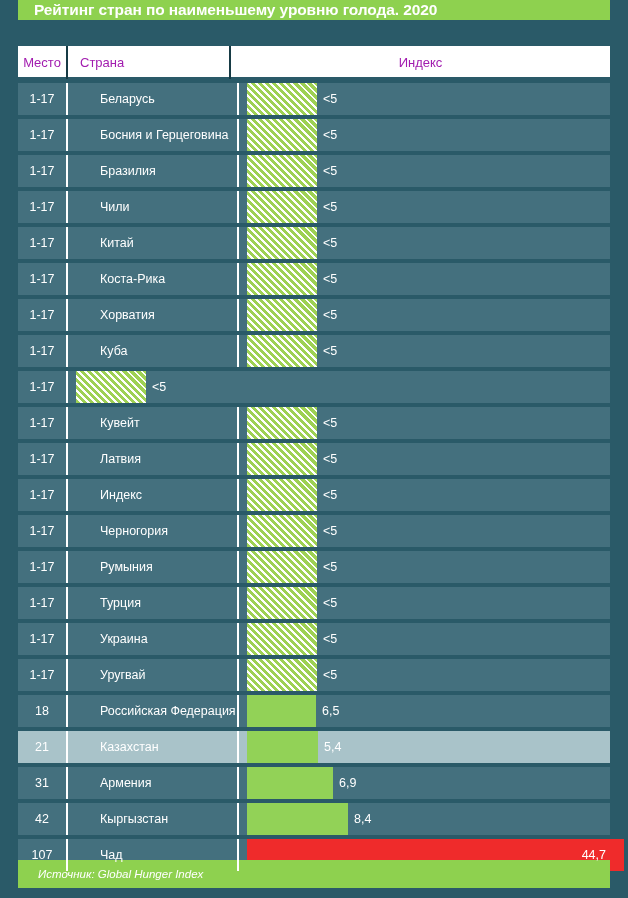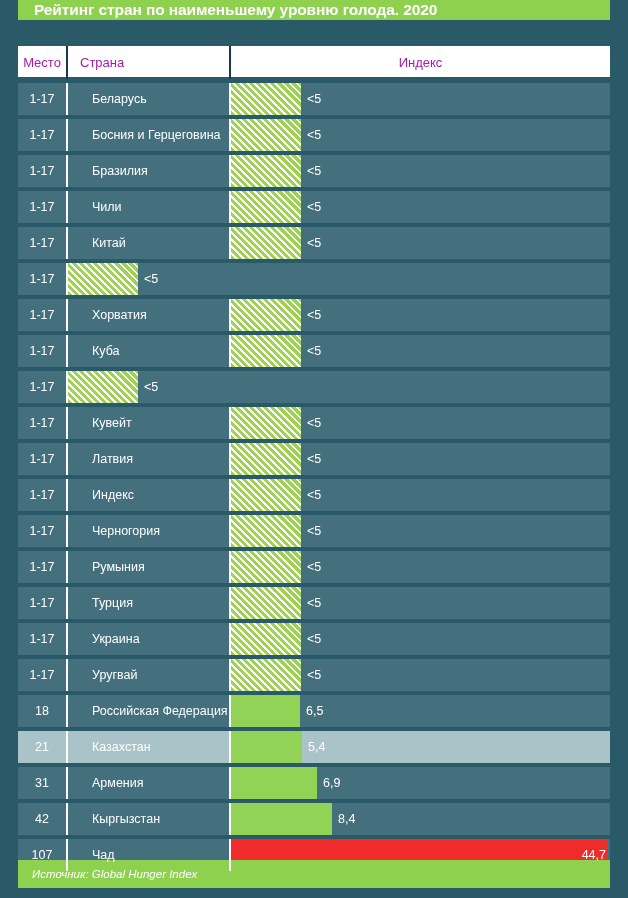--- a/index.html
+++ b/index.html
@@ -85,20 +85,21 @@
     position: relative;
   }
 
   .row {
     position: relative;
     display: flex;
     height: 32px;
     margin-top: 4px;
     background: #44707e;
     box-sizing: border-box;
+    gap: 8px;
   }
   .row.highlight {
     background: #a9c3c9;
   }
 
   .cell-place {
     width: 50px;
     display: flex;
     align-items: center;
     justify-content: center;
@@ -176,21 +177,21 @@
   
   .footer-bar {
     position: absolute;
     left: 18px;
     bottom: 10px;
     width: 592px;
     height: 28px;
     background: #8ed14f;
     display: flex;
     align-items: center;
-    padding-left: 14px;
+    padding-left: 20px;
     box-sizing: border-box;
   }
   .footer-text {
     color: #ffffff;
     font-size: 11.5px;
     font-style: italic;
     white-space: nowrap;
   }
 </style>
 </head>
@@ -251,20 +252,21 @@
           <div class="cell-place">1-17</div>
           <div class="cell-country">Китай</div>
           <div class="cell-index">
             <div class="bar hatched" style="width: 70px;"></div>
             <div style="width: 70px; flex: 0 0 auto;"></div>
             <span class="bar-value outside">&lt;5</span>
           </div>
         </div>
         <div class="row">
           <div class="cell-place">1-17</div>
+          <div class="cell-country">Коста-Рика</div>
           <div class="cell-index">
             <div class="bar hatched" style="width: 70px;"></div>
             <div style="width: 70px; flex: 0 0 auto;"></div>
             <span class="bar-value outside">&lt;5</span>
           </div>
         </div>
         <div class="row">
           <div class="cell-place">1-17</div>
           <div class="cell-country">Хорватия</div>
           <div class="cell-index">

